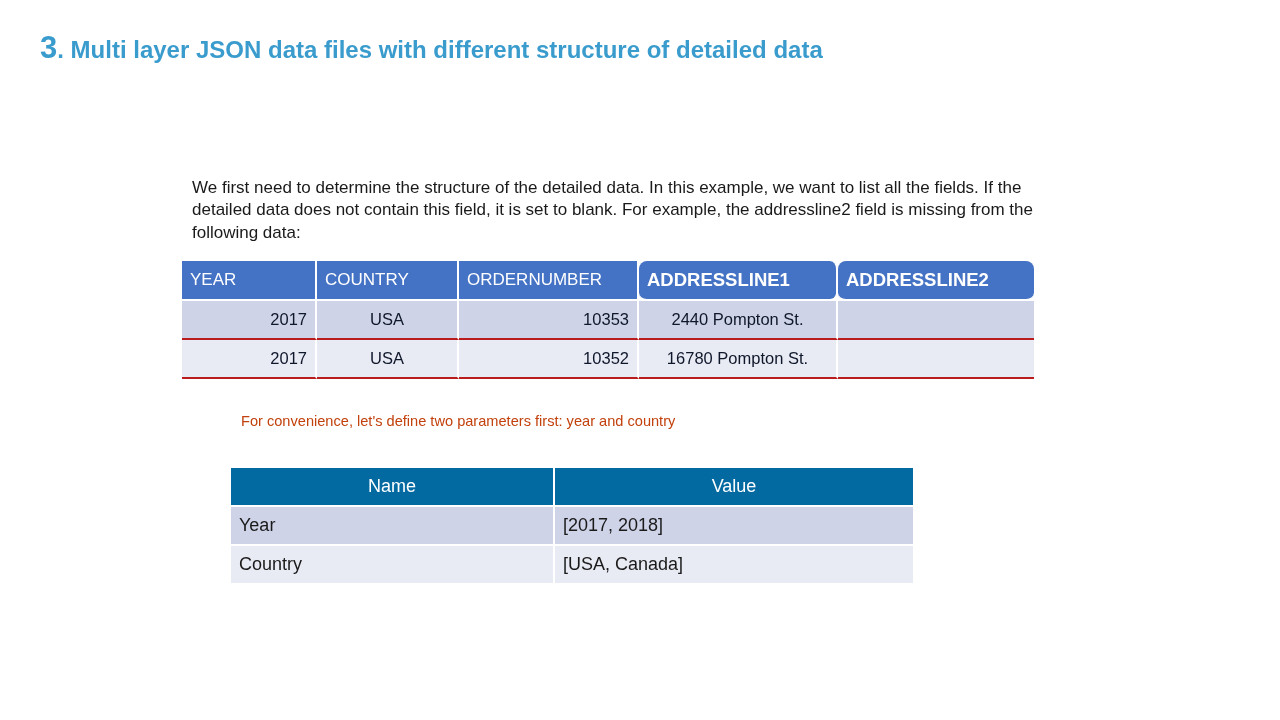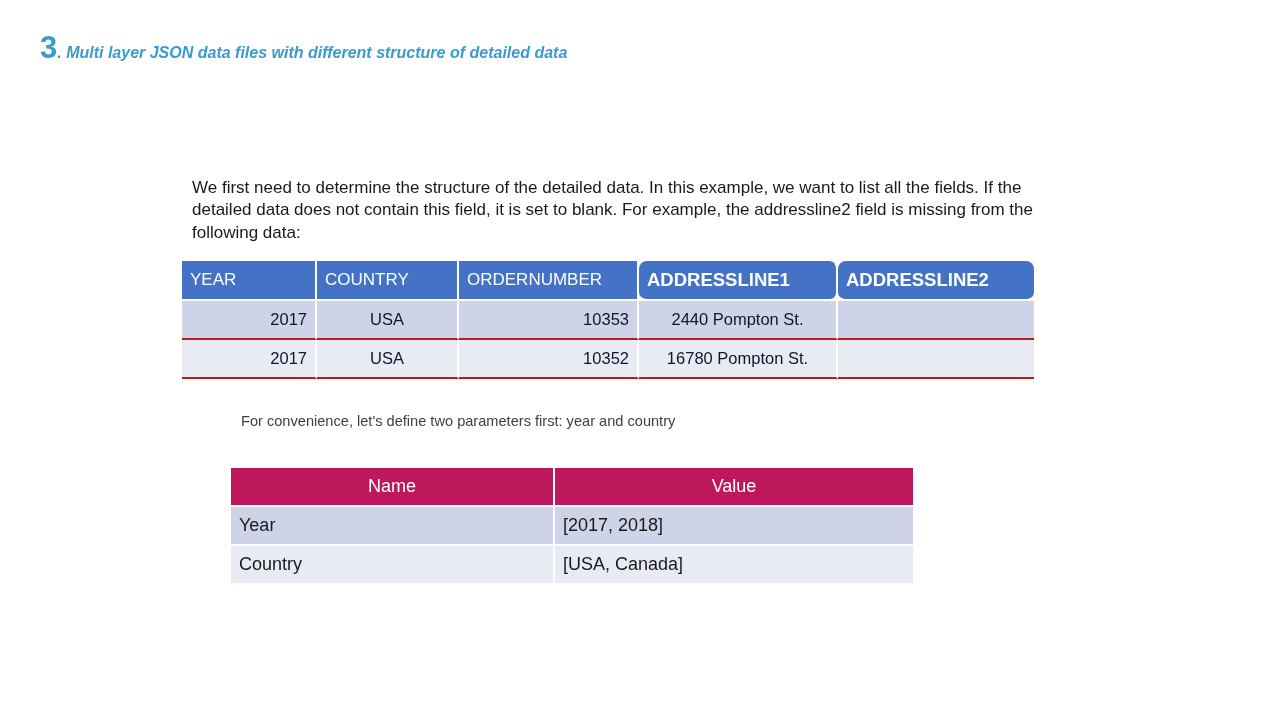--- a/index.html
+++ b/index.html
@@ -23,45 +23,44 @@
     color: #3a9bcd;
     white-space: nowrap;
   }
   .slide-title .title-num {
     font-size: 31px;
     font-weight: bold;
     line-height: 1;
     vertical-align: baseline;
   }
   .slide-title .title-text {
-    font-size: 16px;
+    font-size: 24px;
     font-weight: bold;
     line-height: 1;
     vertical-align: baseline;
-    font-style: italic;
   }
 
   
   .para-intro {
     position: absolute;
     left: 192px;
     top: 177px;
     width: 845px;
     font-size: 17px;
     color: #1a1a1a;
     line-height: 1.32;
     text-align: left;
   }
   .para-params {
     position: absolute;
     left: 241px;
     top: 412px;
     width: 700px;
     font-size: 14.6px;
-    color: #404040;
+    color: #c2410c;
     line-height: 1.32;
   }
 
   
   .tbl {
     position: absolute;
     border-collapse: separate;
     border-spacing: 0;
     table-layout: fixed;
   }
@@ -116,21 +115,21 @@
   .cell-num { text-align: right; padding-right: 10px; }
   .cell-txt { text-align: center;  padding-left: 8px; }
 
   
   #table-params {
     left: 231px;
     top: 468px;
     width: 682px;
   }
   #table-params thead th {
-    background: #be185d;
+    background: #0369a1;
     color: #ffffff;
     height: 35px;
     font-size: 18px;
     text-align: center;
     border-right: 2px solid #ffffff;
     border-bottom: 2px solid #ffffff;
     box-sizing: border-box;
   }
   #table-params thead th:last-child { border-right: none; }
   #table-params tbody td {

